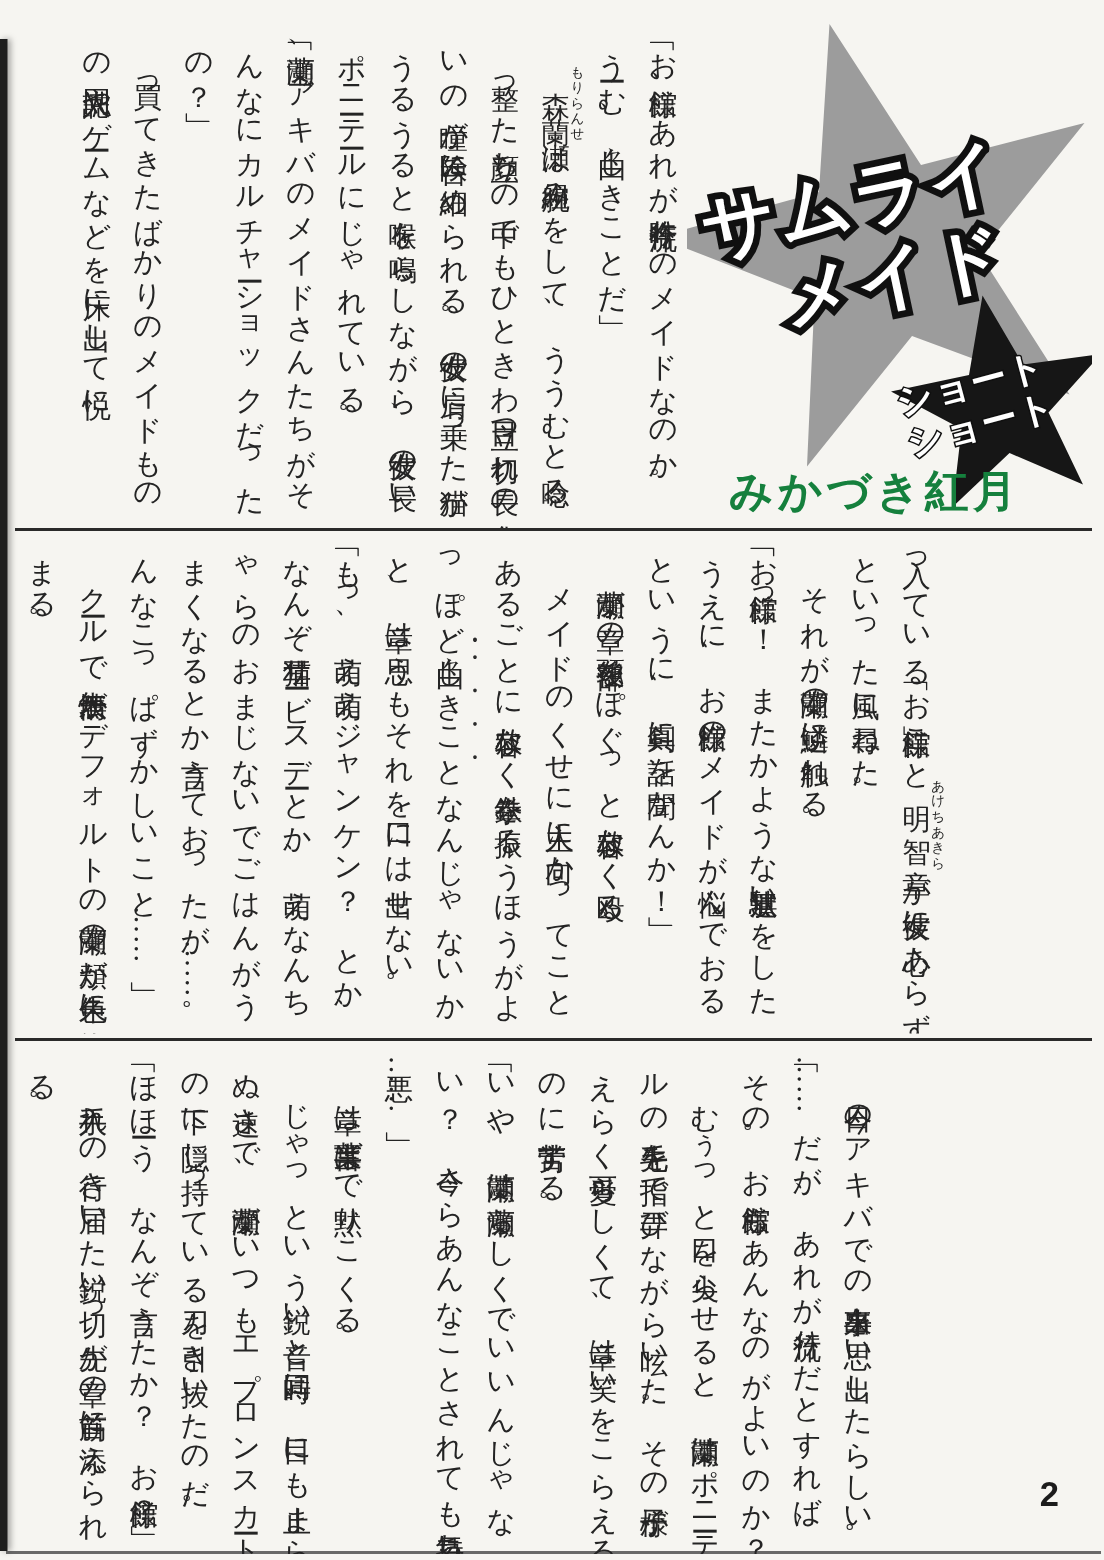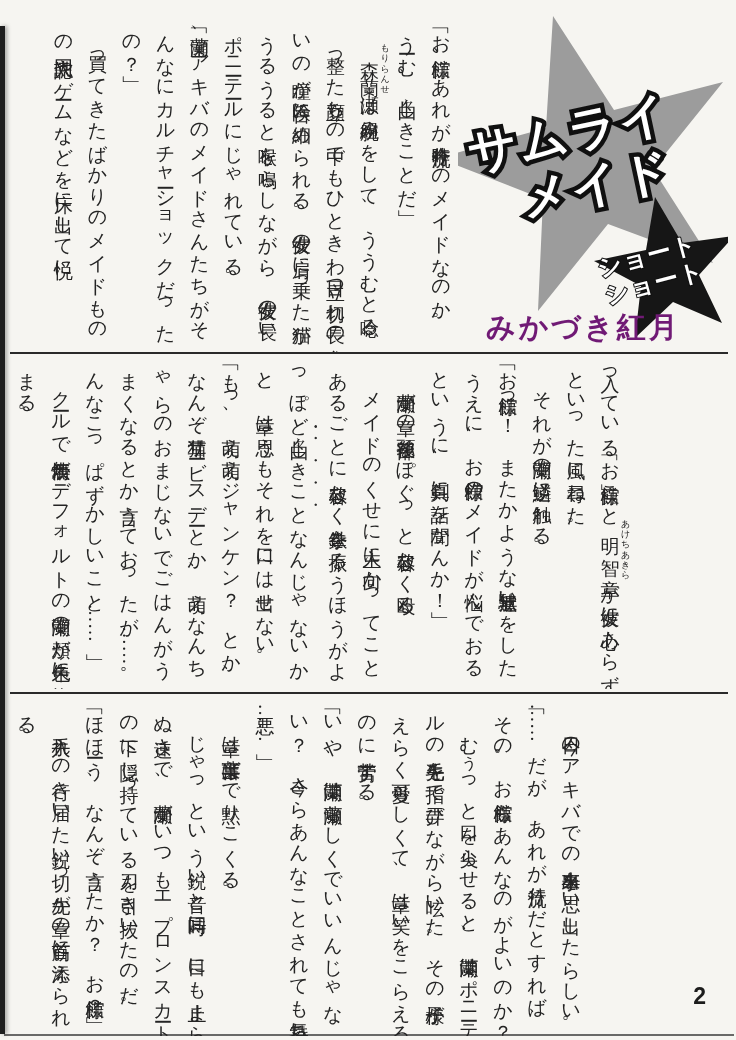--- a/index.html
+++ b/index.html
@@ -61,21 +61,21 @@
     border-top:2px solid #2a2a2a;
     box-sizing:border-box;
     padding:9px 4px 0 0;
   }
   .section-bottom .vtext{height:333px;}
   
   .title-svg{position:absolute;left:0;top:0;}
   .author-name{
     position:absolute;left:28px;bottom:4px;
     font-family:"Liberation Sans", sans-serif;
-    font-weight:bold;font-size:29px;letter-spacing:3px;color:#701a75;
+    font-weight:bold;font-size:29px;letter-spacing:3px;color:#15803d;
   }
   .page-number{
     position:absolute;right:22px;bottom:28px;
     font-family:"Liberation Sans", sans-serif;
     font-weight:bold;font-size:23px;color:#1c1c1c;
   }
 </style>
 </head>
 <body>
 

